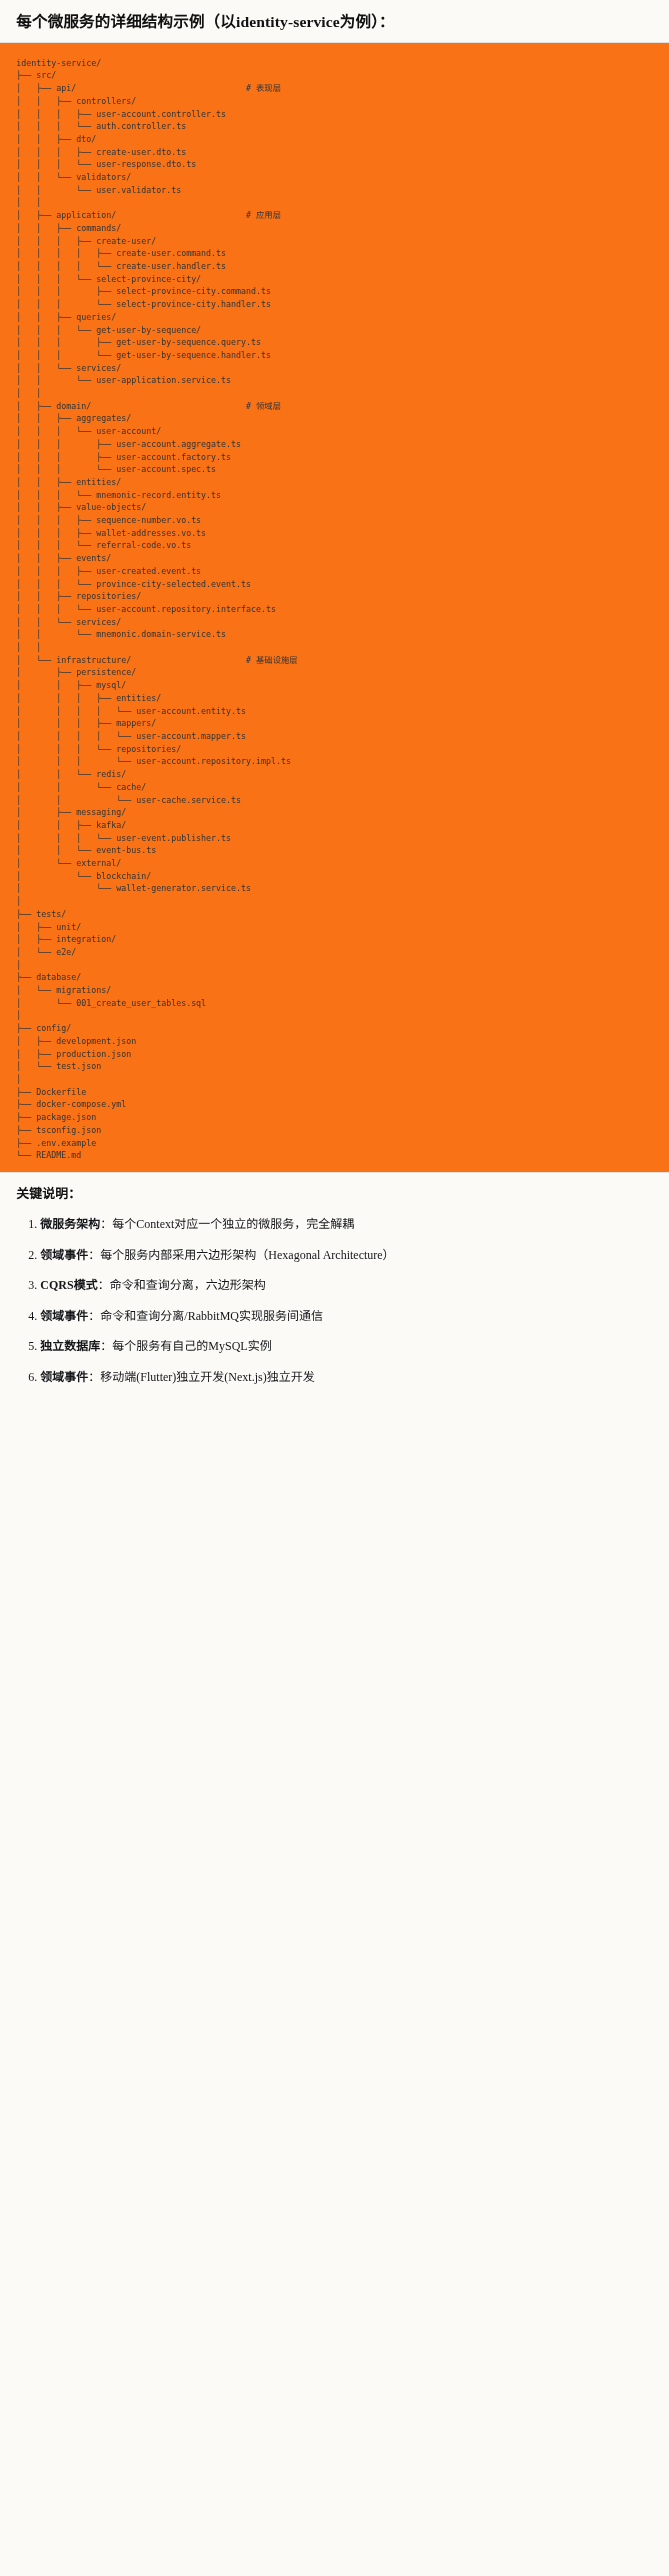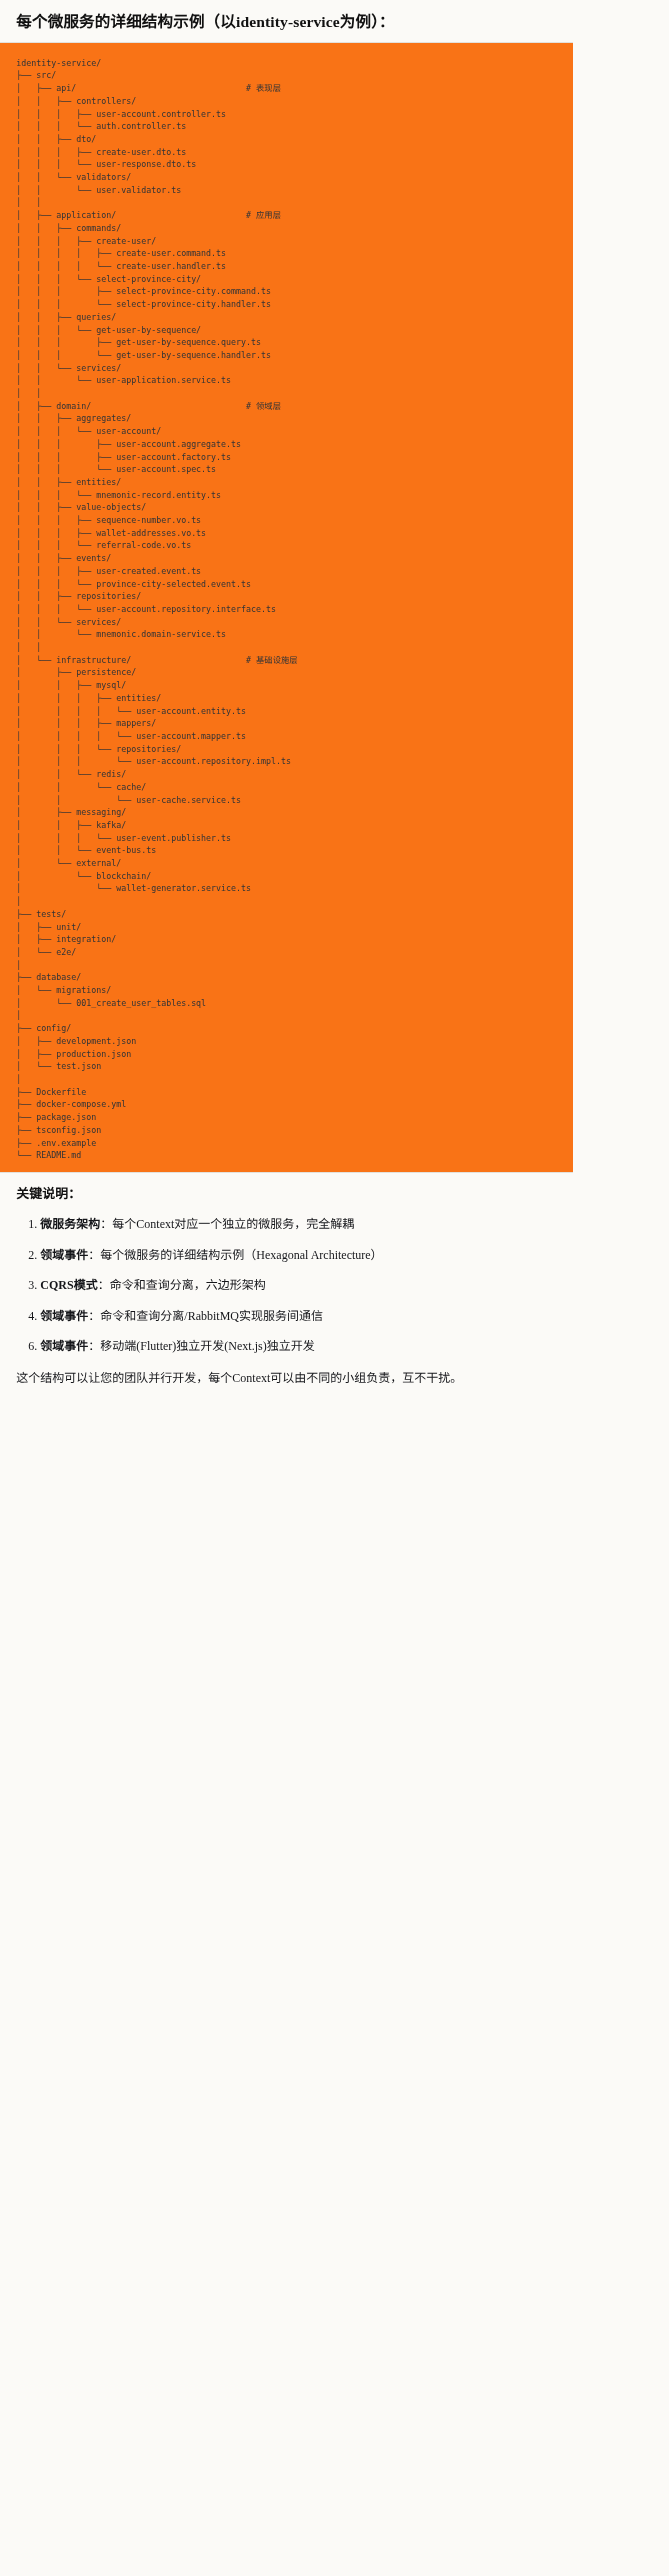--- a/index.html
+++ b/index.html
@@ -8,21 +8,21 @@
     padding: 0;
     background: #fbfaf7;
   }
   body {
     width: 669px;
     font-family: "Liberation Serif", "DejaVu Serif", serif;
     color: #1a1a1a;
     -webkit-font-smoothing: antialiased;
   }
   .page {
-    width: 573px;
+    width: 669px;
     box-sizing: border-box;
     background: #fbfaf7;
     padding: 0;
   }
 
   
   .doc-title {
     font-family: "Liberation Serif", "DejaVu Serif", serif;
     font-weight: bold;
     font-size: 15.6px;
@@ -112,23 +112,23 @@
     <pre class="tree"><code id="tree-code"><span class="line">identity-service/</span><span class="line">├── src/</span><span class="line">│   ├── api/                                  # 表现层</span><span class="line">│   │   ├── controllers/</span><span class="line">│   │   │   ├── user-account.controller.ts</span><span class="line">│   │   │   └── auth.controller.ts</span><span class="line">│   │   ├── dto/</span><span class="line">│   │   │   ├── create-user.dto.ts</span><span class="line">│   │   │   └── user-response.dto.ts</span><span class="line">│   │   └── validators/</span><span class="line">│   │       └── user.validator.ts</span><span class="line">│   │</span><span class="line">│   ├── application/                          # 应用层</span><span class="line">│   │   ├── commands/</span><span class="line">│   │   │   ├── create-user/</span><span class="line">│   │   │   │   ├── create-user.command.ts</span><span class="line">│   │   │   │   └── create-user.handler.ts</span><span class="line">│   │   │   └── select-province-city/</span><span class="line">│   │   │       ├── select-province-city.command.ts</span><span class="line">│   │   │       └── select-province-city.handler.ts</span><span class="line">│   │   ├── queries/</span><span class="line">│   │   │   └── get-user-by-sequence/</span><span class="line">│   │   │       ├── get-user-by-sequence.query.ts</span><span class="line">│   │   │       └── get-user-by-sequence.handler.ts</span><span class="line">│   │   └── services/</span><span class="line">│   │       └── user-application.service.ts</span><span class="line">│   │</span><span class="line">│   ├── domain/                               # 领域层</span><span class="line">│   │   ├── aggregates/</span><span class="line">│   │   │   └── user-account/</span><span class="line">│   │   │       ├── user-account.aggregate.ts</span><span class="line">│   │   │       ├── user-account.factory.ts</span><span class="line">│   │   │       └── user-account.spec.ts</span><span class="line">│   │   ├── entities/</span><span class="line">│   │   │   └── mnemonic-record.entity.ts</span><span class="line">│   │   ├── value-objects/</span><span class="line">│   │   │   ├── sequence-number.vo.ts</span><span class="line">│   │   │   ├── wallet-addresses.vo.ts</span><span class="line">│   │   │   └── referral-code.vo.ts</span><span class="line">│   │   ├── events/</span><span class="line">│   │   │   ├── user-created.event.ts</span><span class="line">│   │   │   └── province-city-selected.event.ts</span><span class="line">│   │   ├── repositories/</span><span class="line">│   │   │   └── user-account.repository.interface.ts</span><span class="line">│   │   └── services/</span><span class="line">│   │       └── mnemonic.domain-service.ts</span><span class="line">│   │</span><span class="line">│   └── infrastructure/                       # 基础设施层</span><span class="line">│       ├── persistence/</span><span class="line">│       │   ├── mysql/</span><span class="line">│       │   │   ├── entities/</span><span class="line">│       │   │   │   └── user-account.entity.ts</span><span class="line">│       │   │   ├── mappers/</span><span class="line">│       │   │   │   └── user-account.mapper.ts</span><span class="line">│       │   │   └── repositories/</span><span class="line">│       │   │       └── user-account.repository.impl.ts</span><span class="line">│       │   └── redis/</span><span class="line">│       │       └── cache/</span><span class="line">│       │           └── user-cache.service.ts</span><span class="line">│       ├── messaging/</span><span class="line">│       │   ├── kafka/</span><span class="line">│       │   │   └── user-event.publisher.ts</span><span class="line">│       │   └── event-bus.ts</span><span class="line">│       └── external/</span><span class="line">│           └── blockchain/</span><span class="line">│               └── wallet-generator.service.ts</span><span class="line">│</span><span class="line">├── tests/</span><span class="line">│   ├── unit/</span><span class="line">│   ├── integration/</span><span class="line">│   └── e2e/</span><span class="line">│</span><span class="line">├── database/</span><span class="line">│   └── migrations/</span><span class="line">│       └── 001_create_user_tables.sql</span><span class="line">│</span><span class="line">├── config/</span><span class="line">│   ├── development.json</span><span class="line">│   ├── production.json</span><span class="line">│   └── test.json</span><span class="line">│</span><span class="line">├── Dockerfile</span><span class="line">├── docker-compose.yml</span><span class="line">├── package.json</span><span class="line">├── tsconfig.json</span><span class="line">├── .env.example</span><span class="line">└── README.md</span></code></pre>
   </div>
 
   <hr class="rule">
 
   <div class="notes-block">
     <h2 class="notes-title">关键说明：</h2>
 
     <ol class="notes-list" id="notes-list">
         <li><span class="num">1. </span><span class="lead">微服务架构</span><span>：</span><span>每个Context对应一个独立的微服务，完全解耦</span></li>
-        <li><span class="num">2. </span><span class="lead">领域事件</span><span>：</span><span>每个微服务的详细结构示例（Hexagonal Architecture）</span></li>
+        <li><span class="num">2. </span><span class="lead">领域事件</span><span>：</span><span>每个服务内部采用六边形架构（Hexagonal Architecture）</span></li>
         <li><span class="num">3. </span><span class="lead">CQRS模式</span><span>：</span><span>命令和查询分离，六边形架构</span></li>
         <li><span class="num">4. </span><span class="lead">领域事件</span><span>：</span><span>命令和查询分离/RabbitMQ实现服务间通信</span></li>
+        <li><span class="num">5. </span><span class="lead">独立数据库</span><span>：</span><span>每个服务有自己的MySQL实例</span></li>
         <li><span class="num">6. </span><span class="lead">领域事件</span><span>：</span><span>移动端(Flutter)独立开发(Next.js)独立开发</span></li>
       </ol>
 
-    <p class="closing">这个结构可以让您的团队并行开发，每个Context可以由不同的小组负责，互不干扰。</p>
   </div>
 
 </div>
 
 
 </body></html>

